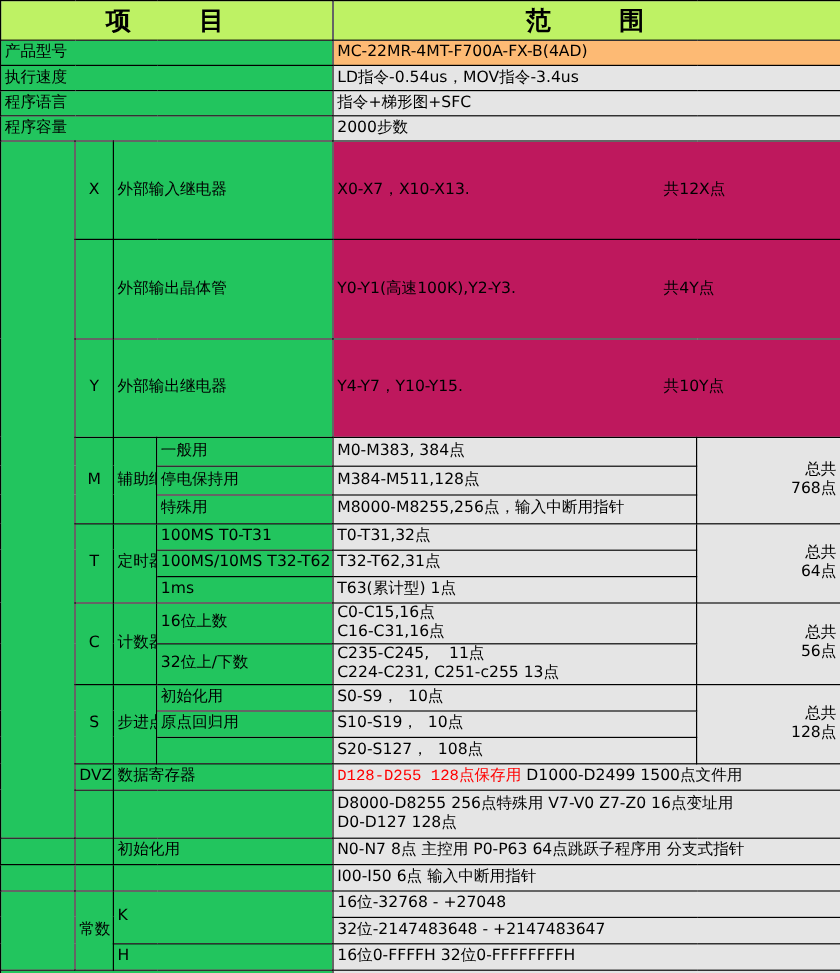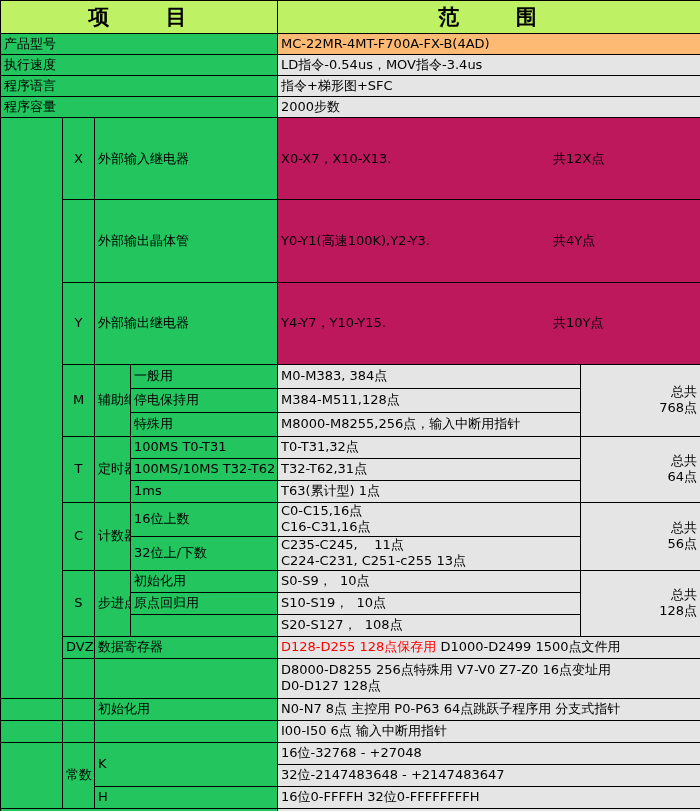--- a/index.html
+++ b/index.html
@@ -4,21 +4,21 @@
 <style>
   html,body{margin:0;padding:0;background:#fff;}
   body{font-family:"DejaVu Sans","Liberation Sans",sans-serif;color:#000;}
   table.spec{border-collapse:collapse;table-layout:fixed;width:700px;}
   table.spec td{border:1px solid #000;font-size:13px;line-height:1.25;padding:0 3px;vertical-align:middle;white-space:pre;overflow:hidden;}
   tr.hdr td{background:#bef264;font-size:21px;font-weight:bold;text-align:center;letter-spacing:14px;padding-left:14px;}
   .lbl{background:#22c55e;}
   .val{background:#e5e5e5;}
   .green{background:#fdba74;}
   .orange{background:#be185d;}
-  .red{color:#ff0000;}
+  .red{color:#ff0000;font-family:Liberation Mono, monospace;}
   .code{text-align:center;}
   .vgroup{text-align:center;word-break:break-all;white-space:normal;line-height:1.12;font-size:13px;padding:2px 8px;}
   .total{text-align:right;white-space:pre-line;line-height:1.3;}
   .top{vertical-align:top;}
   .orow{display:flex;}
   .orow .r1{width:272px;flex:0 0 272px;}
   .h33{height:33px}.h21{height:21px}.h22{height:22px}.h24{height:24px}
   .h34{height:34px}.h40{height:40px}
 </style>
 </head>

